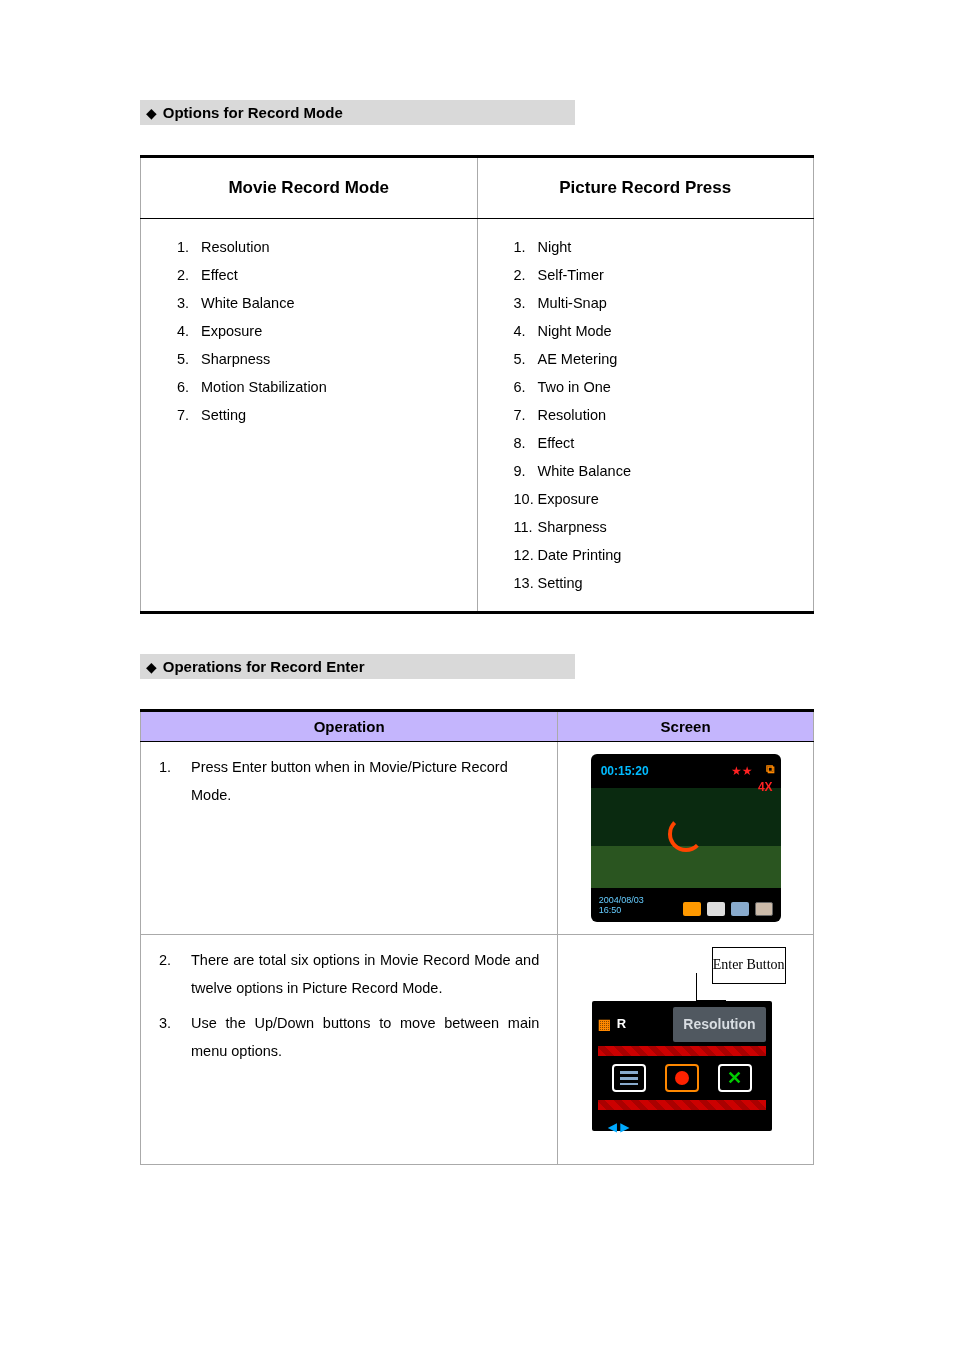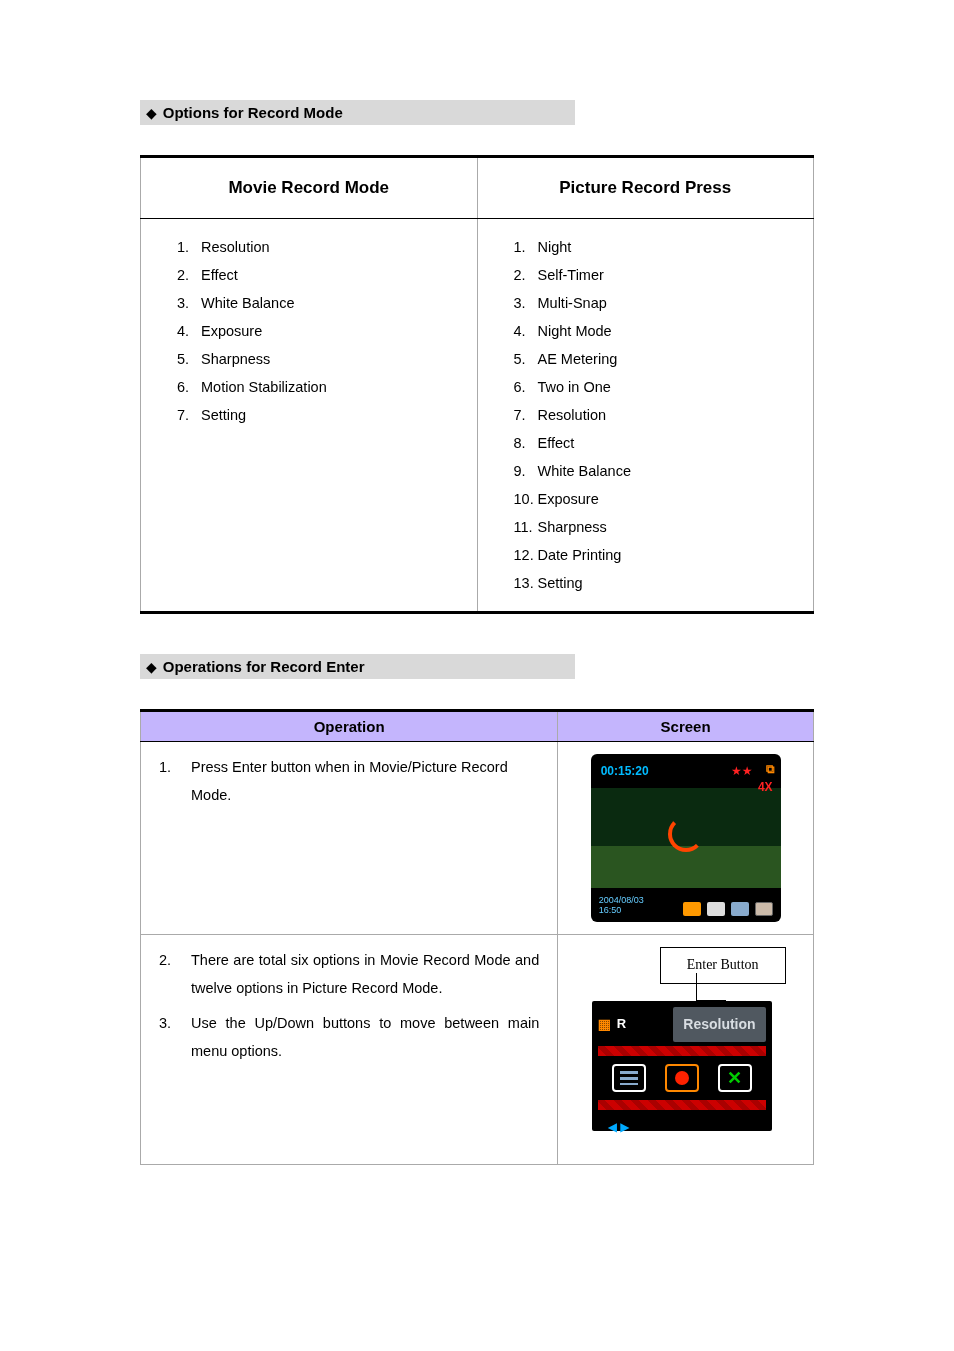--- a/index.html
+++ b/index.html
@@ -105,21 +105,21 @@
     position:absolute; top:62px; left:50%; transform:translateX(-50%);
     width:36px; height:36px; border:4px solid #f40; border-radius:50%;
     border-top-color:transparent; border-right-color:transparent;
   }
   
   .screen2-wrap { position: relative; width: 200px; margin: 0 auto; }
   .enter-label {
     border: 1px solid #000;
     font-family: "Times New Roman", serif;
     font-size: 14px;
-    padding: 4px 26px;
+    padding: 4px 0;
     position: absolute;
     right: 0; top: 0;
     background: #fff;
   }
   .enter-line {
     position:absolute;
     top:26px; right:60px;
     width:30px; height:28px;
     border-left:1px solid #000;
     border-bottom:1px solid #000;

